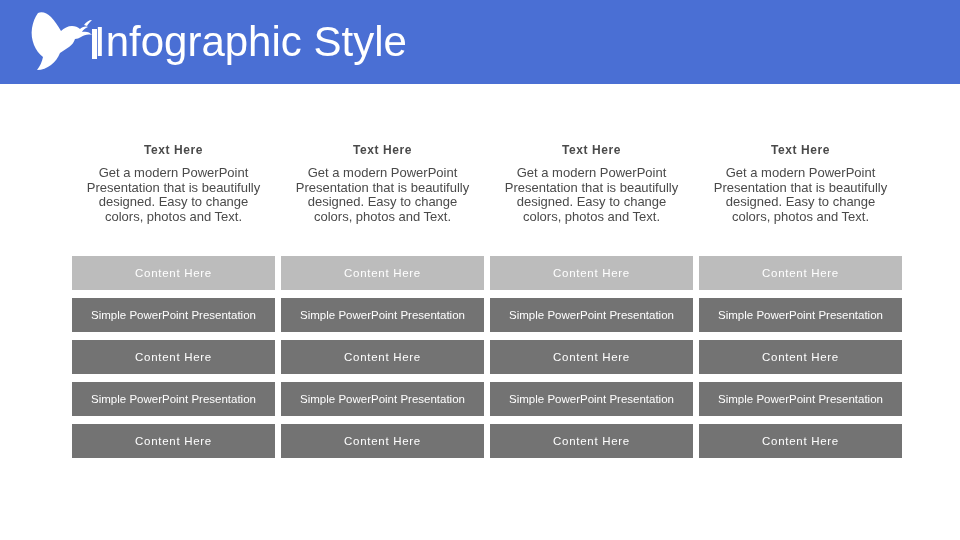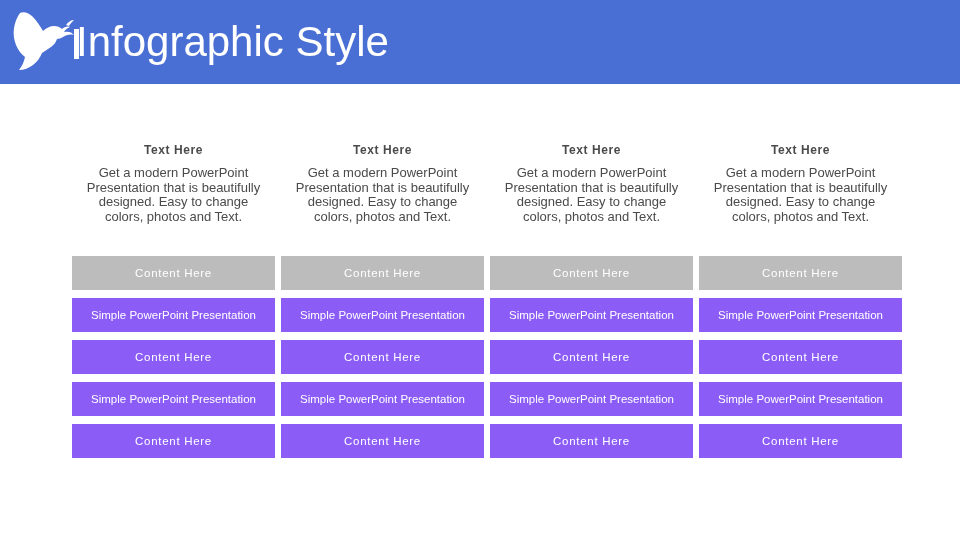--- a/index.html
+++ b/index.html
@@ -25,21 +25,21 @@
   
   .header-band {
     position: absolute;
     left: 0;
     top: 0;
     width: 960px;
     height: 84px;
     background: #4a6fd4;
     display: flex;
     align-items: center;
-    padding-left: 10px;
+    padding-left: 28px;
   }
 
   .dove-icon {
     width: 74px;
     height: 66px;
     flex: 0 0 auto;
     display: block;
     margin-top: -4px;
   }
 
@@ -97,21 +97,21 @@
     align-items: center;
     justify-content: center;
     color: #ffffff;
     text-align: center;
     padding: 0 6px;
   }
 
   .bar + .bar { margin-top: 8px; }
 
   .bar-gray { background: #bcbcbc; }
-  .bar-blue { background: #8b5cf6; }
+  .bar-blue { background: #737373; }
 
   .bar-strong {
     font-size: 11.5px;
     font-weight: normal;
     letter-spacing: 0.7px;
   }
 
   .bar-regular {
     font-size: 11.5px;
     font-weight: normal;

